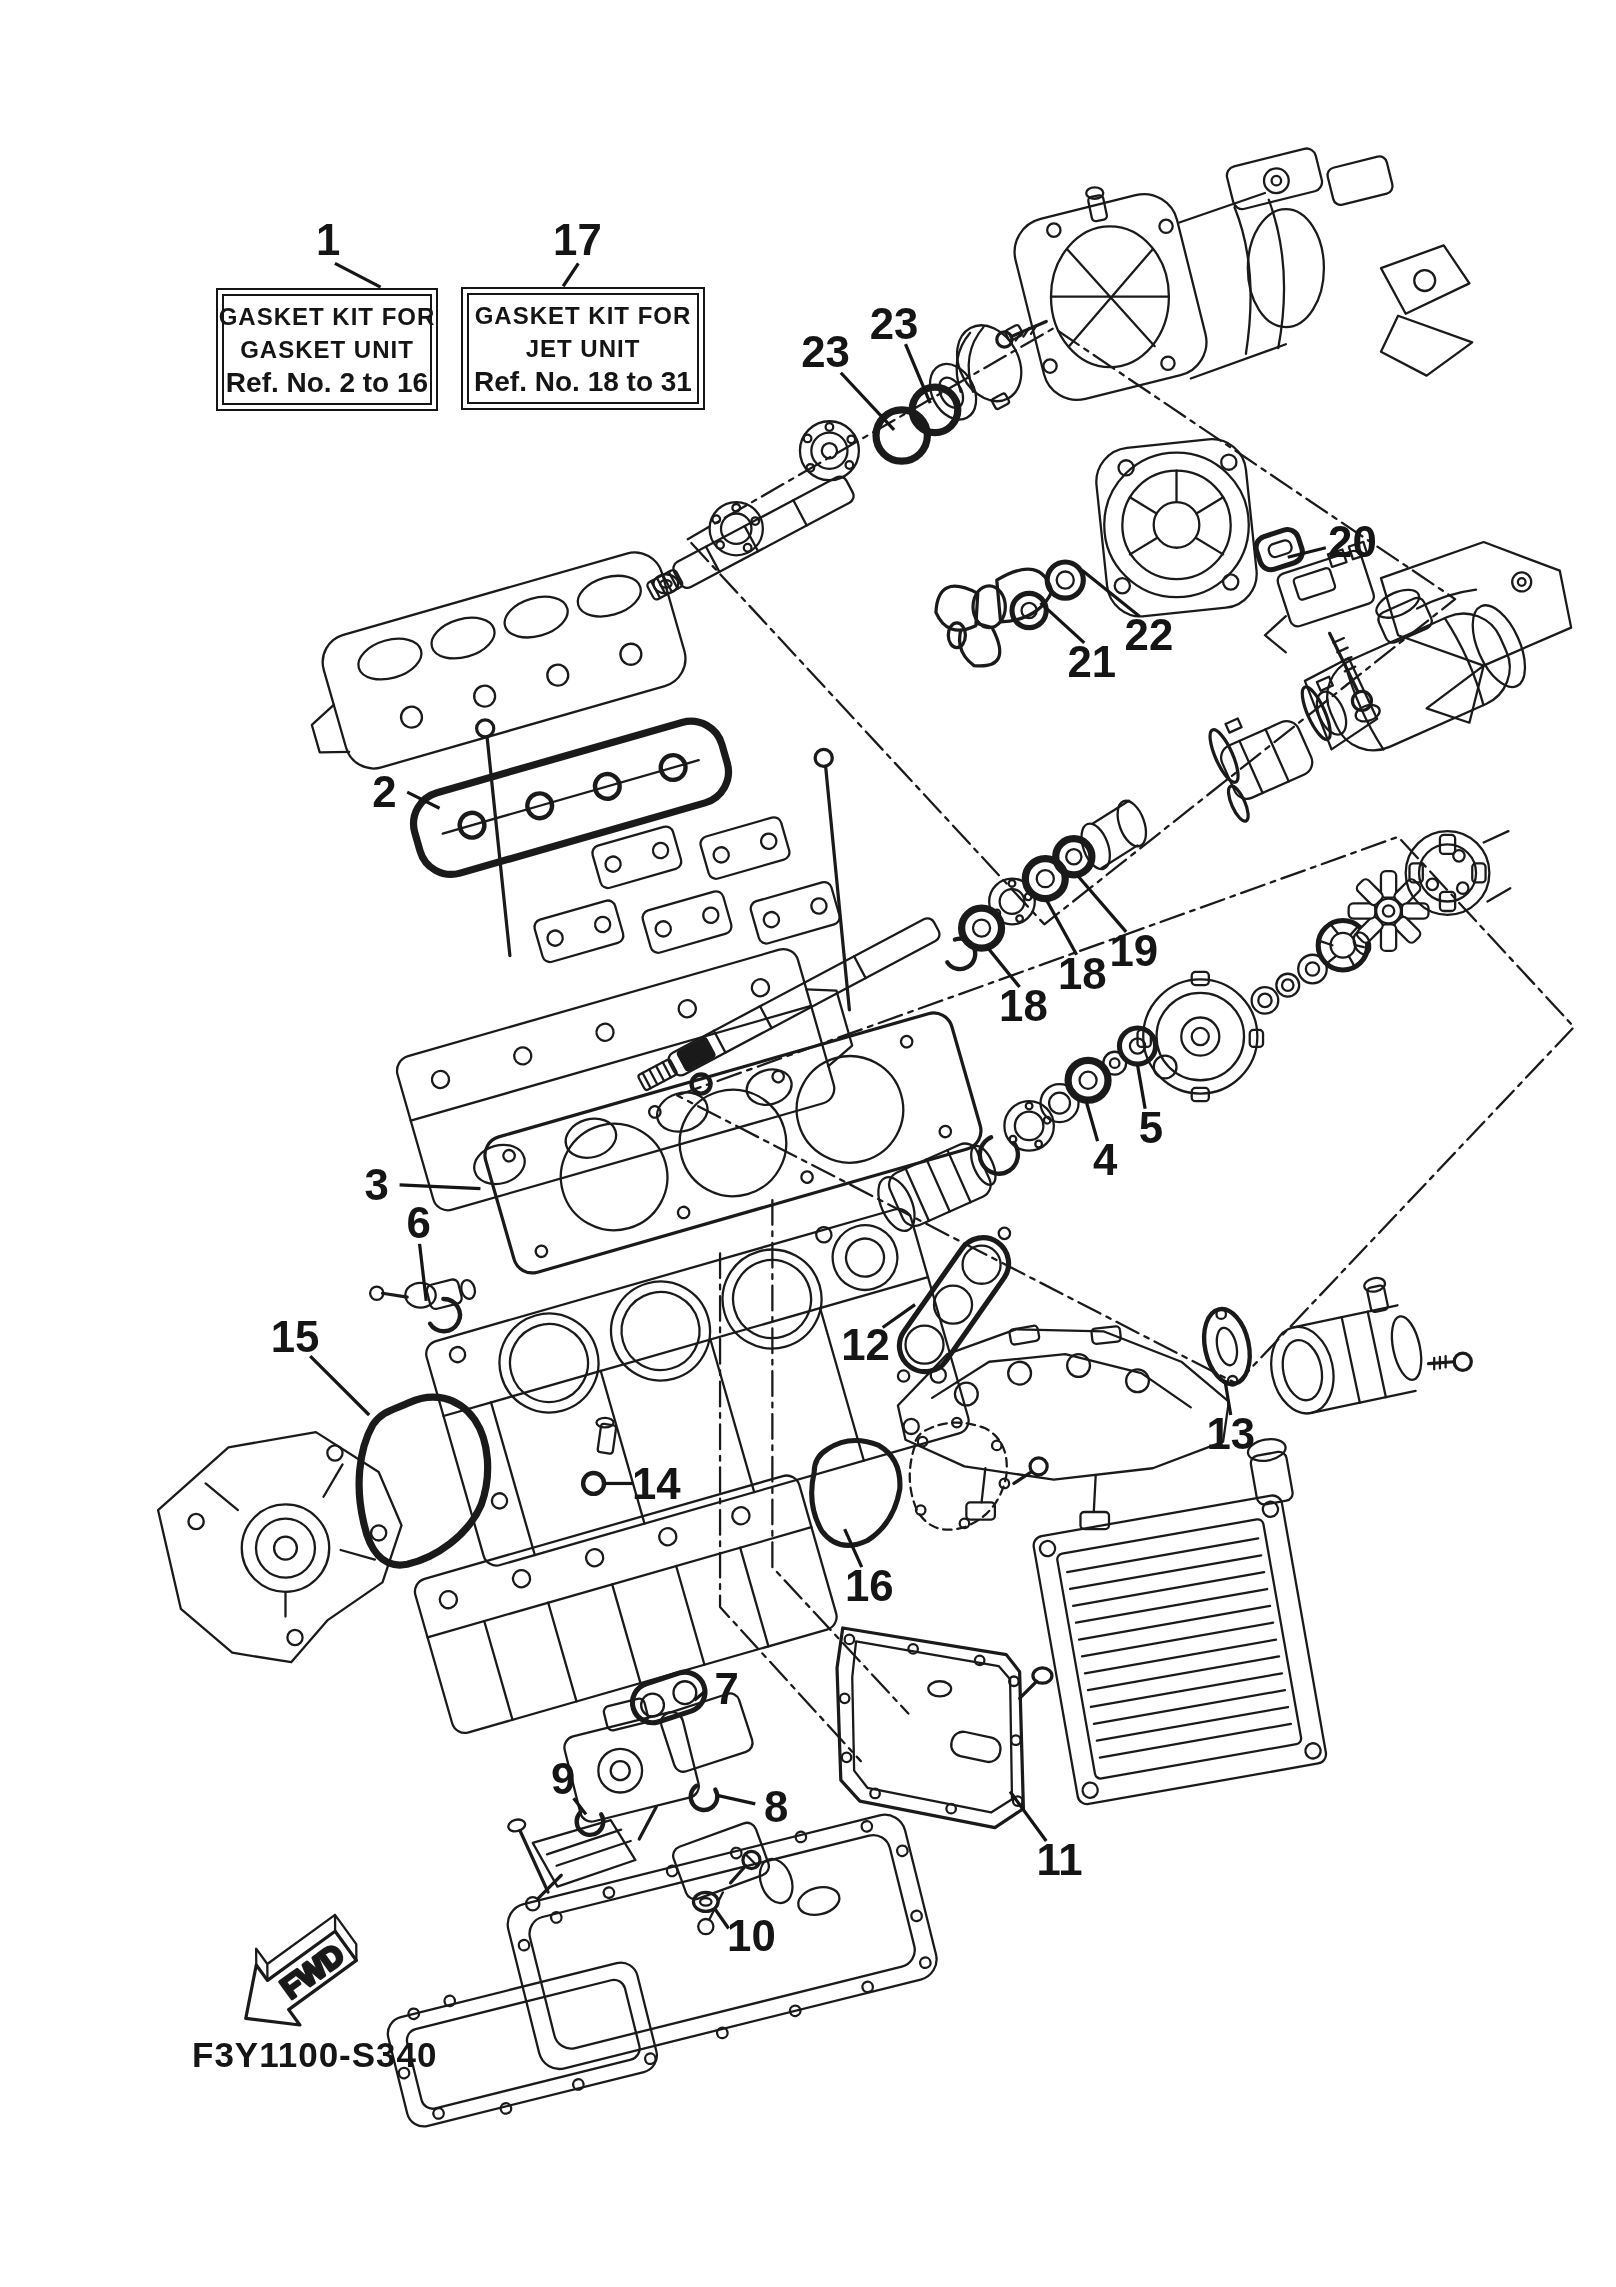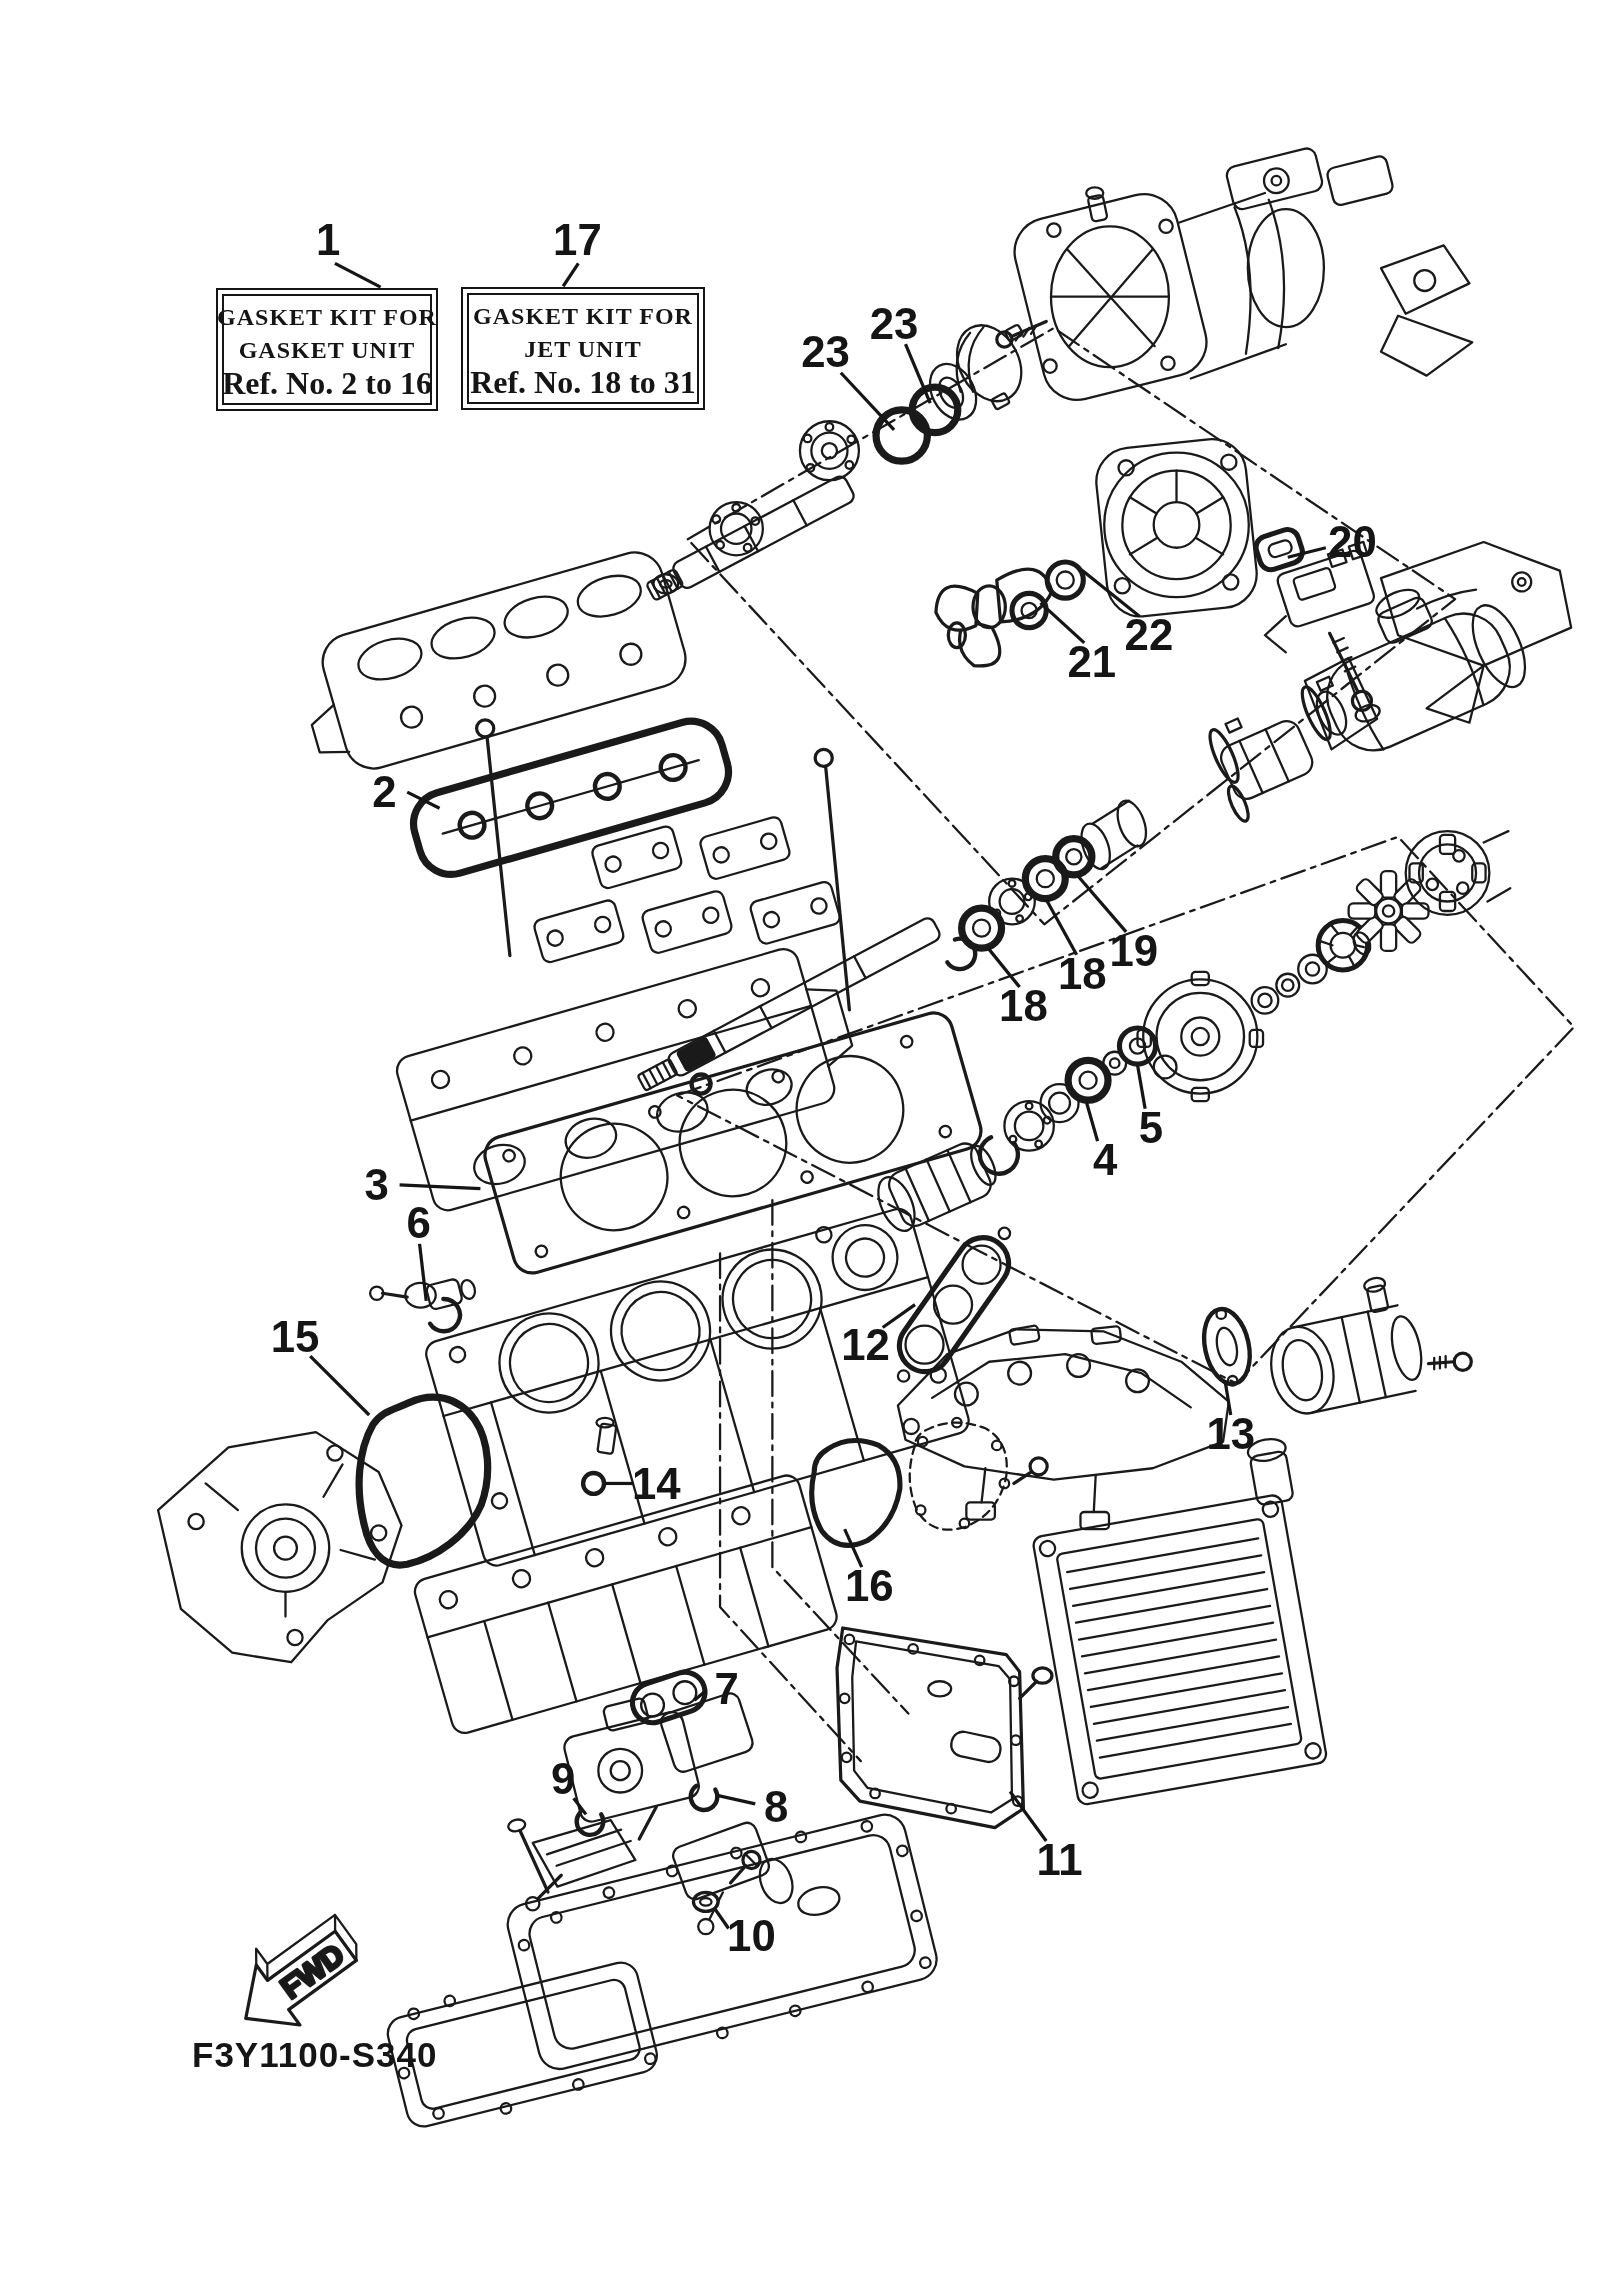--- a/index.html
+++ b/index.html
@@ -8,25 +8,25 @@
   svg{position:absolute;left:0;top:0;}
   .s2{fill:none;stroke:#1a1a1a;stroke-width:2.4;stroke-linejoin:round;stroke-linecap:round;}
   .s3{fill:none;stroke:#1a1a1a;stroke-width:3.4;stroke-linejoin:round;stroke-linecap:round;}
   .s4{fill:none;stroke:#1a1a1a;stroke-width:4.6;stroke-linejoin:round;stroke-linecap:round;}
   .g {fill:none;stroke:#1a1a1a;stroke-width:7.6;stroke-linejoin:round;stroke-linecap:round;}
   .g2{fill:none;stroke:#1a1a1a;stroke-width:5.4;stroke-linejoin:round;stroke-linecap:round;}
   .fw{fill:#fff;}
   .dash{stroke-dasharray:26 7 5 7;}
   .dsh2{stroke-dasharray:9 6;}
   .callout-text{font-family:"Liberation Sans",sans-serif;font-weight:700;font-size:46px;fill:#151515;}
-  .kitbox{position:absolute;border:2.9px solid #151515;padding:4px;background:#fff;box-sizing:border-box;font-family:Liberation Serif, serif;}
+  .kitbox{position:absolute;border:2.9px solid #151515;padding:4px;background:#fff;box-sizing:border-box;}
   .kitbox .inner{border:2.4px solid #151515;width:100%;height:100%;box-sizing:border-box;
     display:flex;flex-direction:column;justify-content:center;align-items:center;gap:1px;}
   .kitbox .l{font-weight:700;font-size:24px;line-height:32px;white-space:nowrap;letter-spacing:1px;}
-  .kitbox .l3{font-size:32px;letter-spacing:0;}
+  .kitbox .l3{font-size:28px;letter-spacing:0;}
   .partcode{position:absolute;left:192px;top:2035px;font-weight:700;font-size:35px;letter-spacing:1px;}
   .fwdtext{font-family:"Liberation Sans",sans-serif;font-weight:700;font-size:32px;fill:#151515;}
 </style>
 </head>
 <body>
 
 <div class="stage">
 
 <svg width="1617" height="2287" viewBox="0 0 1700 2405">
 

